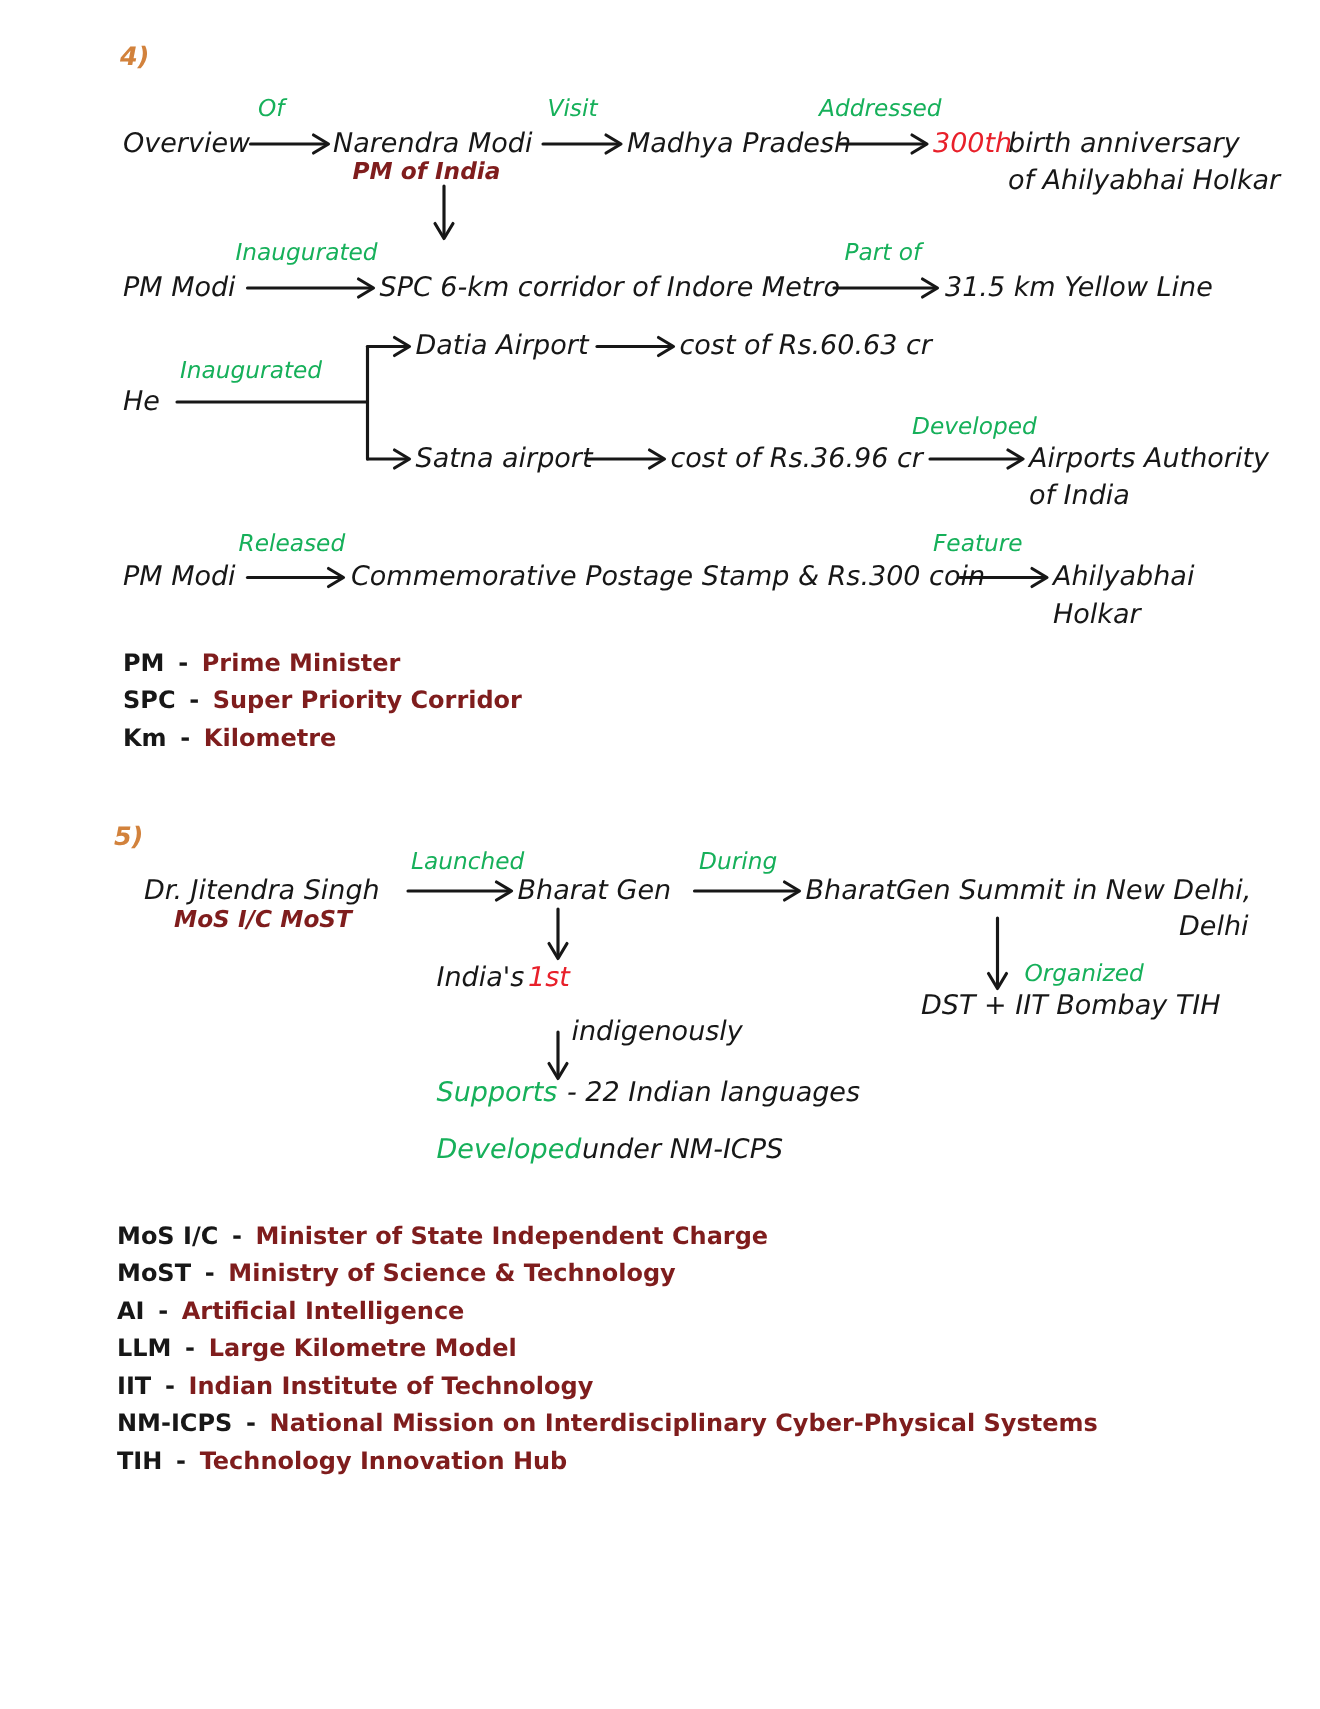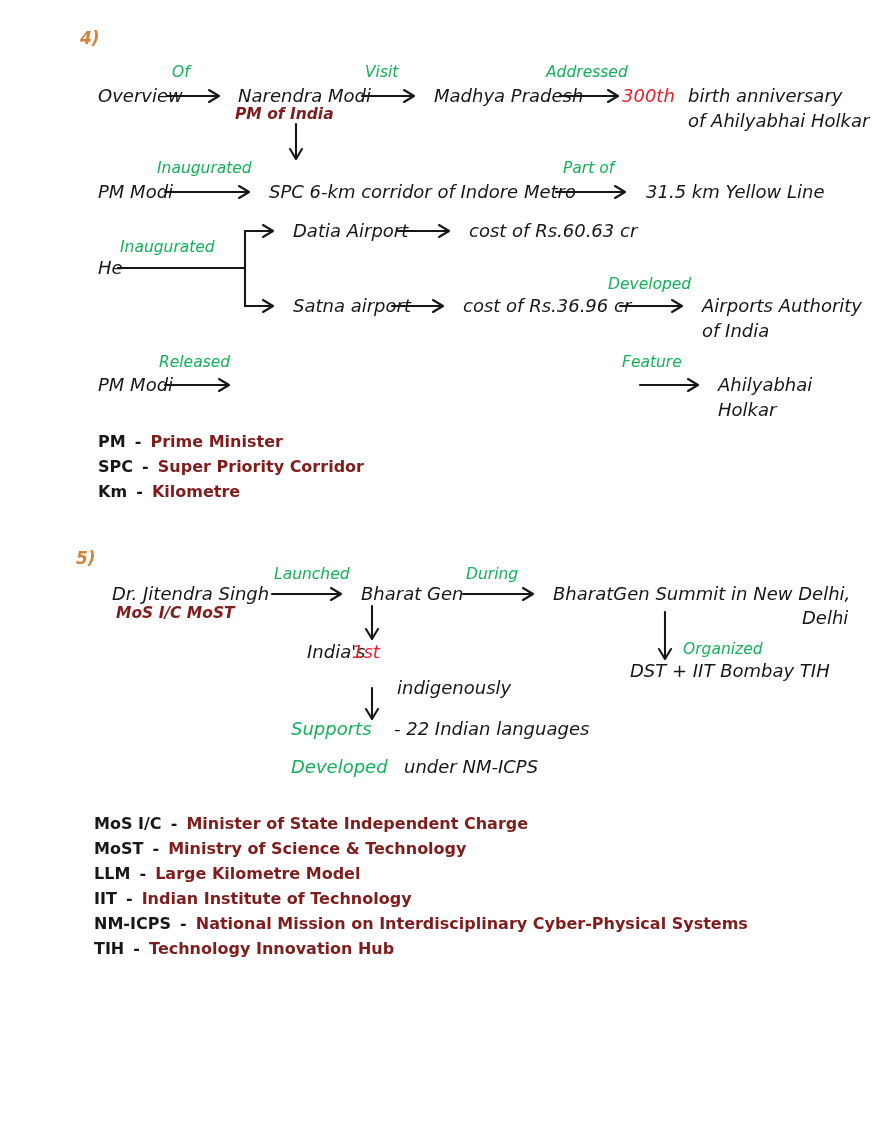--- a/index.html
+++ b/index.html
@@ -7,21 +7,21 @@
     width:880px;height:1139px;position:relative;overflow:hidden;
     font-family:"DejaVu Sans",sans-serif;
     color:#1a1a1a;
   }
   .page{position:absolute;inset:0;}
 
   
   .t{position:absolute;white-space:nowrap;font-style:italic;}
 
   .num{color:#d2823c;font-size:17px;font-weight:600;font-style:italic;}
-  .black{color:#171717;margin-left:16px;}
+  .black{color:#171717;}
   .green{color:#16b05a;}
   .blue{color:#7f1d1d;}
   .red{color:#e8202a;}
 
   .main{font-size:18px;font-weight:500;}
   .lbl{font-size:15.5px;font-weight:400;}
   .sub{font-size:15.5px;font-weight:600;}
   .legend{font-size:16px;font-weight:600;}
 
   svg.arrows{position:absolute;left:0;top:0;width:880px;height:1139px;
@@ -138,20 +138,21 @@
   <div class="t main black" style="left:277px;top:220px;">Datia Airport</div>
   <div class="t main black" style="left:453px;top:220px;">cost of  Rs.60.63 cr</div>
   <div class="t main black" style="left:277px;top:295px;">Satna airport</div>
   <div class="t main black" style="left:447px;top:295px;">cost of Rs.36.96 cr</div>
   <div class="t lbl green" style="left:608px;top:275px;">Developed</div>
   <div class="t main black" style="left:686px;top:295px;">Airports Authority</div>
   <div class="t main black" style="left:686px;top:320px;">of India</div>
 
   <div class="t main black" style="left:82px;top:374px;">PM Modi</div>
   <div class="t lbl green" style="left:159px;top:353px;">Released</div>
+  <div class="t main black" style="left:234px;top:374px;">Commemorative Postage Stamp &amp;  Rs.300 coin</div>
   <div class="t lbl green" style="left:622px;top:353px;">Feature</div>
   <div class="t main black" style="left:702px;top:374px;">Ahilyabhai</div>
   <div class="t main black" style="left:702px;top:399px;">Holkar</div>
 
   <div style="position:absolute;left:82px;top:432px;">
     <div style="height:25px;">
       <span class="legend black">PM</span>
       <span class="legend black" style="margin:0 4px;">-</span>
       <span class="legend blue">Prime Minister</span>
     </div>
@@ -193,20 +194,25 @@
       <span class="legend black">MoS I/C</span>
       <span class="legend black" style="margin:0 4px;">-</span>
       <span class="legend blue">Minister of State Independent Charge</span>
     </div>
     <div style="height:25px;">
       <span class="legend black">MoST</span>
       <span class="legend black" style="margin:0 4px;">-</span>
       <span class="legend blue">Ministry of Science &amp; Technology</span>
     </div>
     <div style="height:25px;">
+      <span class="legend black">AI</span>
+      <span class="legend black" style="margin:0 4px;">-</span>
+      <span class="legend blue">Artificial Intelligence</span>
+    </div>
+    <div style="height:25px;">
       <span class="legend black">LLM</span>
       <span class="legend black" style="margin:0 4px;">-</span>
       <span class="legend blue">Large Kilometre Model</span>
     </div>
     <div style="height:25px;">
       <span class="legend black">IIT</span>
       <span class="legend black" style="margin:0 4px;">-</span>
       <span class="legend blue">Indian Institute of Technology</span>
     </div>
     <div style="height:25px;">

